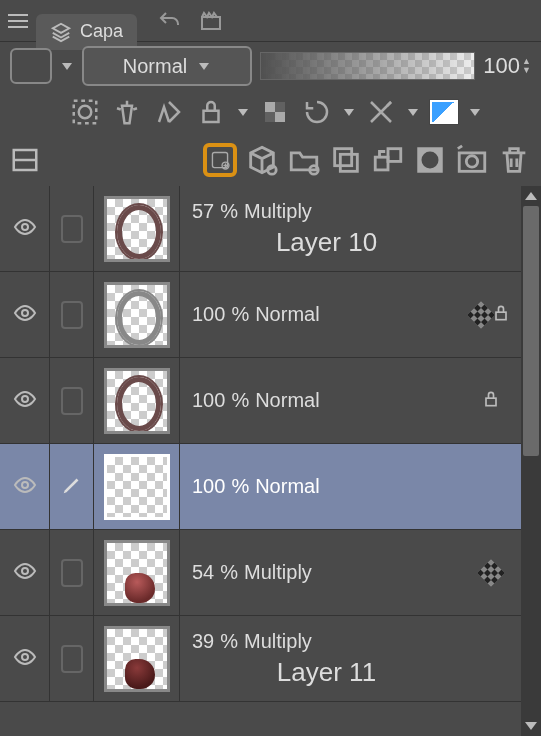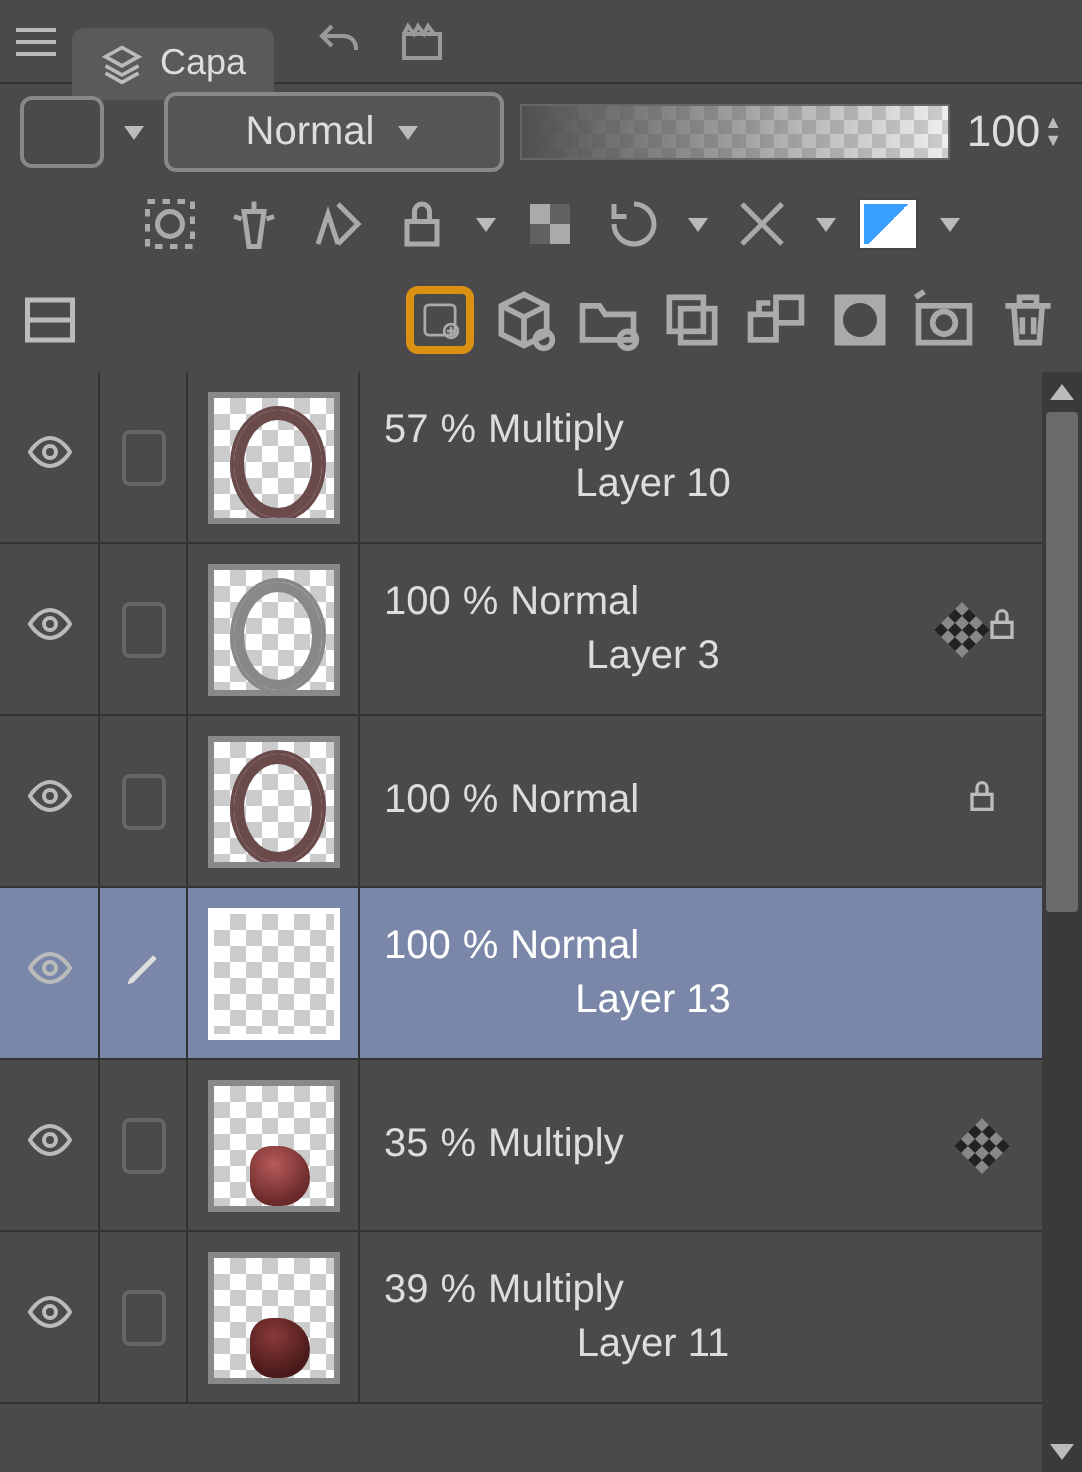--- a/index.html
+++ b/index.html
@@ -191,21 +191,21 @@
   }
   .blob.dark { background: radial-gradient(circle at 40% 30%, #8a3a3a, #4a1a1a 70%); }
   .info-cell {
     flex: 1;
     display:flex; flex-direction:column; justify-content:center;
     padding-left: 12px;
     gap: 4px;
   }
   .info-top { font-size: 20px; color:#ddd; display:flex; gap:6px; }
   .layer-row.selected .info-top, .layer-row.selected .info-name { color:#fff; }
-  .info-name { font-size: 20px; color:#ddd; }
+  .info-name { font-size: 26px; color:#ddd; }
   .right-icons {
     width: 60px; display:flex; align-items:center; justify-content:center;
   }
   .lock-icon-sm svg { width: 20px; height: 20px; }
   .checker-badge {
     width: 20px; height: 20px;
     background: repeating-conic-gradient(#222 0 25%, #888 0 50%) 0 0/10px 10px;
     transform: rotate(45deg);
   }
   .eye svg { width: 26px; height: 18px; }
@@ -407,21 +407,20 @@
           <div class="thumb">
             <div class="shape oval-frame grey"></div>
           </div>
         </div>
         <div class="info-cell">
           <div class="info-top">
             <span>100</span>
             <span>%</span>
             <span>Normal</span>
           </div>
-          <div class="info-name">Layer 3</div>
         </div>
         <div class="right-icons">
           <div class="checker-badge"></div>
           <span class="lock-icon-sm"><svg class="icon-svg" viewBox="0 0 24 24">
               <rect x="6" y="11" width="12" height="9"></rect>
               <path d="M9 11V7a3 3 0 016 0v4"></path>
             </svg></span>
         </div>
       </div>
       <div class="layer-row">
@@ -467,42 +466,41 @@
         </div>
         <div class="thumb-cell">
           <div class="thumb"></div>
         </div>
         <div class="info-cell">
           <div class="info-top">
             <span>100</span>
             <span>%</span>
             <span>Normal</span>
           </div>
-          <div class="info-name">Layer 13</div>
         </div>
         <div class="right-icons"></div>
       </div>
       <div class="layer-row">
         <div class="vis-cell">
           <span class="eye"><svg class="icon-svg" viewBox="0 0 24 18">
               <path d="M2 9s4-7 10-7 10 7 10 7-4 7-10 7S2 9 2 9z"></path>
               <circle cx="12" cy="9" r="3"></circle>
             </svg></span>
         </div>
         <div class="lock-cell">
           <div class="mini"></div>
         </div>
         <div class="thumb-cell">
           <div class="thumb">
             <div class="shape blob"></div>
           </div>
         </div>
         <div class="info-cell">
           <div class="info-top">
-            <span>35</span>
+            <span>54</span>
             <span>%</span>
             <span>Multiply</span>
           </div>
         </div>
         <div class="right-icons">
           <div class="checker-badge"></div>
         </div>
       </div>
       <div class="layer-row">
         <div class="vis-cell">

